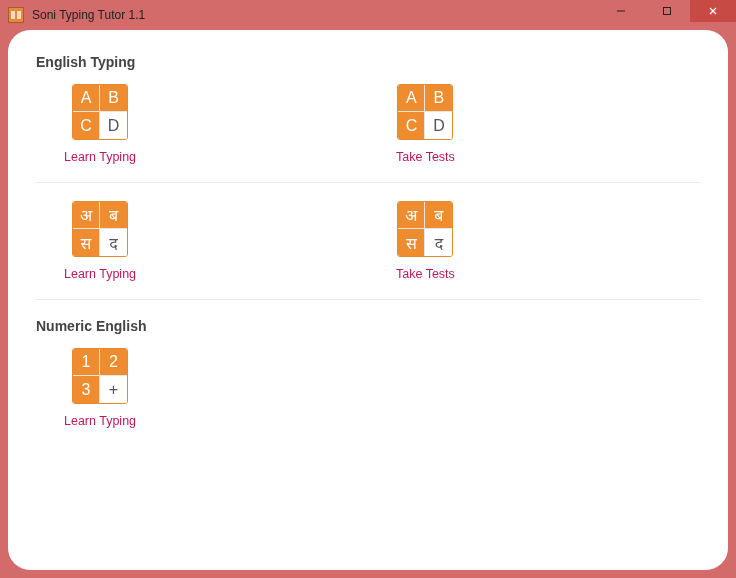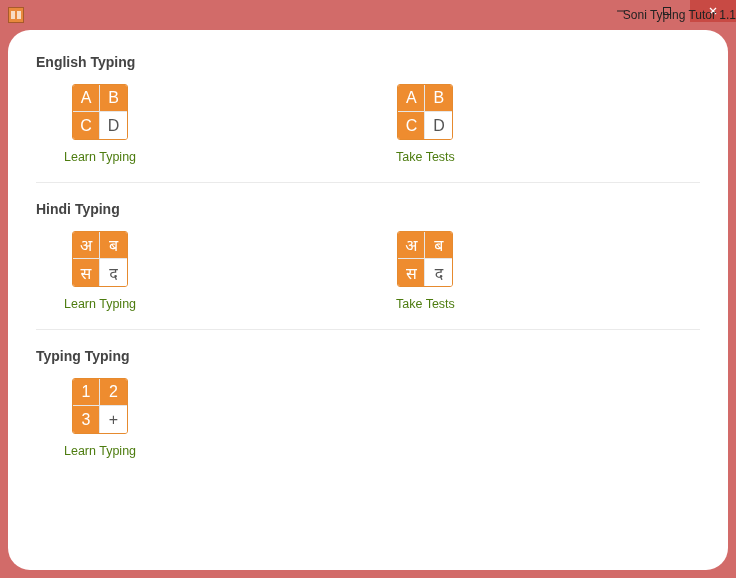--- a/index.html
+++ b/index.html
@@ -24,24 +24,25 @@
     background: #e8893c;
     border: 1px solid #a85a2a;
     display: flex;
     align-items: center;
     justify-content: center;
   }
   .titlebar .app-icon svg { width: 12px; height: 12px; }
   .titlebar .title {
     position: absolute;
     left: 0; right: 0;
-    text-align: right;
+    text-align: left;
     font-size: 12px;
     color: #222;
     pointer-events: none;
+    padding-left: 32px;
   }
   .win-controls {
     margin-left: auto;
     display: flex;
     height: 22px;
     margin-top: -8px;
   }
   .win-btn {
     width: 46px;
     height: 22px;
@@ -109,21 +110,21 @@
     border-right: 1px solid #e6e6e6;
     border-bottom: 1px solid #e6e6e6;
   }
   .cell:nth-child(2), .cell:nth-child(4) { border-right: none; }
   .cell:nth-child(3), .cell:nth-child(4) { border-bottom: none; }
   .cell.o { background: #ee8c2f; color: #fff; }
   .cell.w { background: #fff; color: #555; }
   .caption {
     margin-top: 10px;
     font-size: 12.5px;
-    color: #4d7c0f;
+    color: #be185d;
   }
 </style>
 </head>
 <body>
 
 <div class="titlebar">
   <div class="app-icon">
     <svg viewBox="0 0 12 12">
         <rect x="1" y="2" width="4" height="8" fill="#fff" opacity="0.7"></rect>
         <rect x="7" y="2" width="4" height="8" fill="#fff" opacity="0.7"></rect>
@@ -172,21 +173,20 @@
             <div class="cell o">A</div>
             <div class="cell o">B</div>
             <div class="cell o">C</div>
             <div class="cell w">D</div>
           </div>
           <div class="caption">Take Tests</div>
         </div>
       </div>
     </div>
 
-    <div class="section-title">Hindi Typing</div>
     <div class="section">
       <div class="option">
         <div class="option-inner">
           <div class="tile">
             <div class="cell o">अ</div>
             <div class="cell o">ब</div>
             <div class="cell o">स</div>
             <div class="cell w">द</div>
           </div>
           <div class="caption">Learn Typing</div>
@@ -198,21 +198,21 @@
             <div class="cell o">अ</div>
             <div class="cell o">ब</div>
             <div class="cell o">स</div>
             <div class="cell w">द</div>
           </div>
           <div class="caption">Take Tests</div>
         </div>
       </div>
     </div>
 
-    <div class="section-title">Typing Typing</div>
+    <div class="section-title">Numeric English</div>
     <div class="section last">
       <div class="option">
         <div class="option-inner">
           <div class="tile">
             <div class="cell o">1</div>
             <div class="cell o">2</div>
             <div class="cell o">3</div>
             <div class="cell w">+</div>
           </div>
           <div class="caption">Learn Typing</div>

